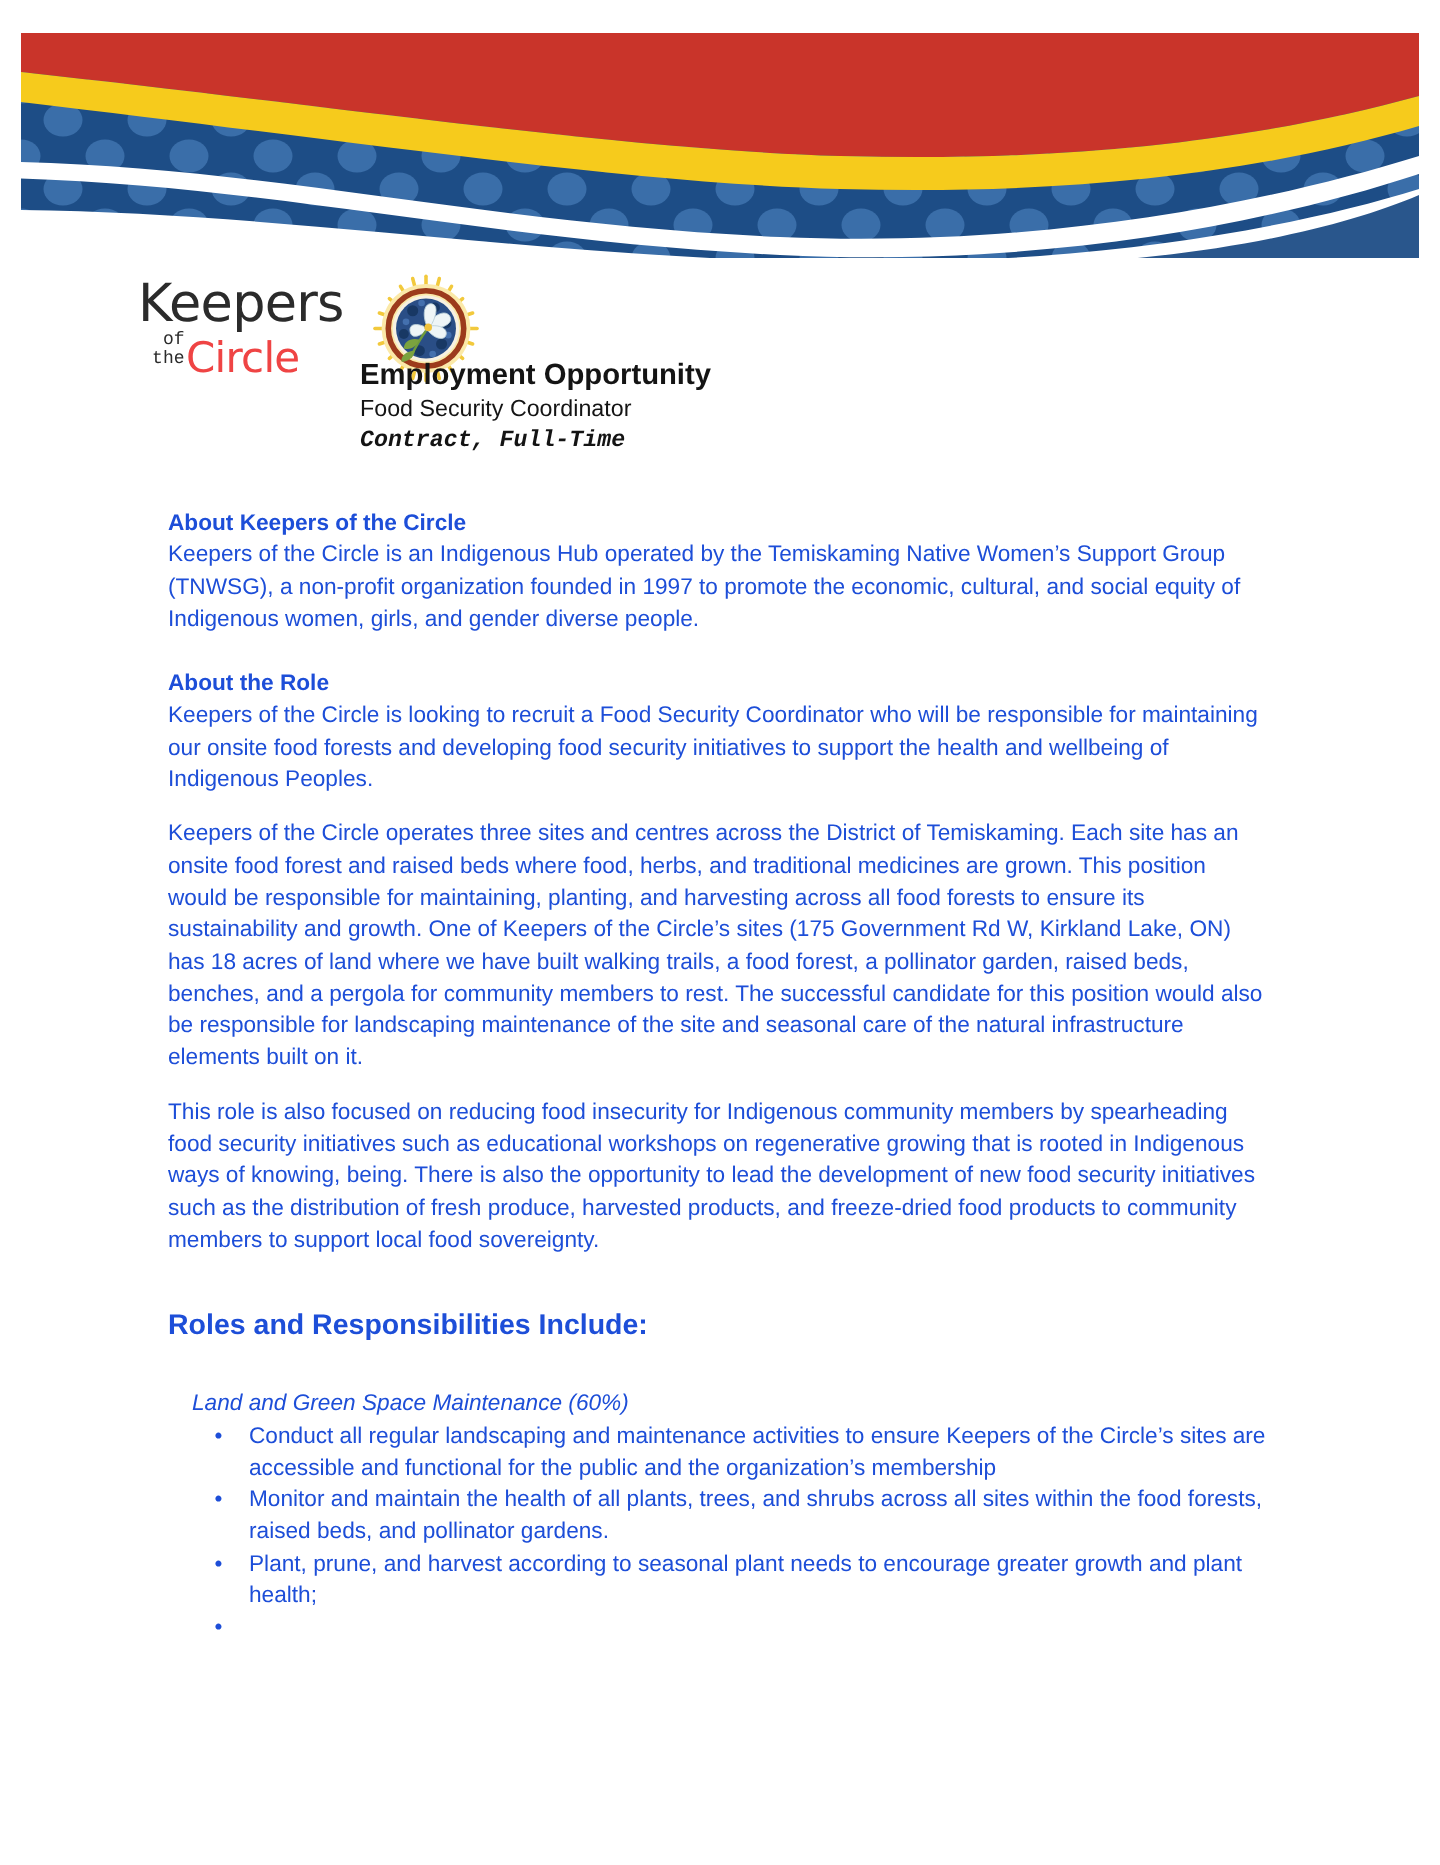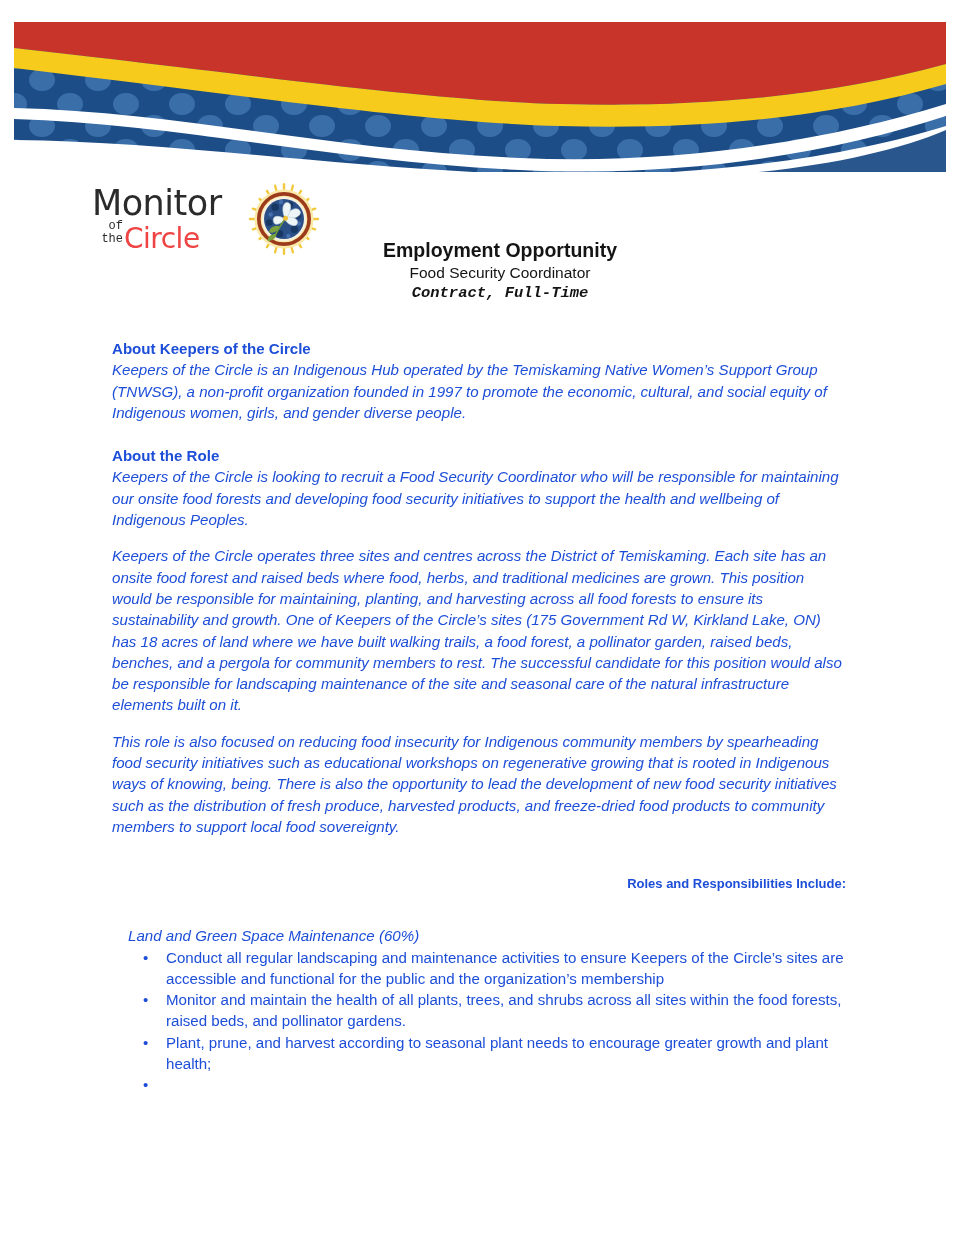--- a/index.html
+++ b/index.html
@@ -74,21 +74,20 @@
     width: 74px;
     height: 74px;
   }
 
   
   #title-block {
     position: absolute;
     left: 240px;
     top: 238px;
     width: 520px;
-    text-align: center;
   }
   .title-main {
     font-family: "Liberation Sans", sans-serif;
     font-weight: bold;
     font-size: 19.5px;
     line-height: 24px;
     color: #141414;
   }
   .title-sub {
     font-family: "Liberation Sans", sans-serif;
@@ -116,32 +115,30 @@
     line-height: 21.3px;
     color: #1d4ed8;
   }
   .sec-head {
     font-weight: bold;
     font-size: 15.1px;
     line-height: 21.3px;
   }
   p.para {
     margin: 0;
-    font-style: italic;
   }
   .gap-sm { height: 15px; }
   .gap-md { height: 22px; }
   .gap-lg { height: 36px; }
   .gap-xl { height: 30px; }
 
   .rr-head {
     font-weight: bold;
-    font-size: 13px;
+    font-size: 19px;
     line-height: 22px;
-    text-align: right;
   }
   .cat-head {
     font-style: italic;
     font-size: 15.1px;
     line-height: 21.3px;
     margin-left: 16px;
   }
 
   ul.bullets {
     margin: 0;
@@ -203,21 +200,21 @@
                C 700,180 850,156 946,126
                L946,172 L14,172 Z" fill="#ffffff"></path>
 
       <path d="M700,176 C 800,172 890,154 946,130
                L946,172 L700,172 Z" fill="#1d4d86" opacity="0.95"></path>
     </g>
   </svg>
 </div>
 
 <div id="logo-block">
-  <div class="logo-word-keepers">Monitor</div>
+  <div class="logo-word-keepers">Keepers</div>
   <div class="logo-smallstack">
     <div>of</div>
     <div>the</div>
   </div>
   <div class="logo-word-circle">Circle</div>
 
   <svg id="logo-emblem" viewBox="0 0 100 100" xmlns="http://www.w3.org/2000/svg">
     <g>
 
       <g stroke="#f2c93c" stroke-width="3.2" stroke-linecap="round">

